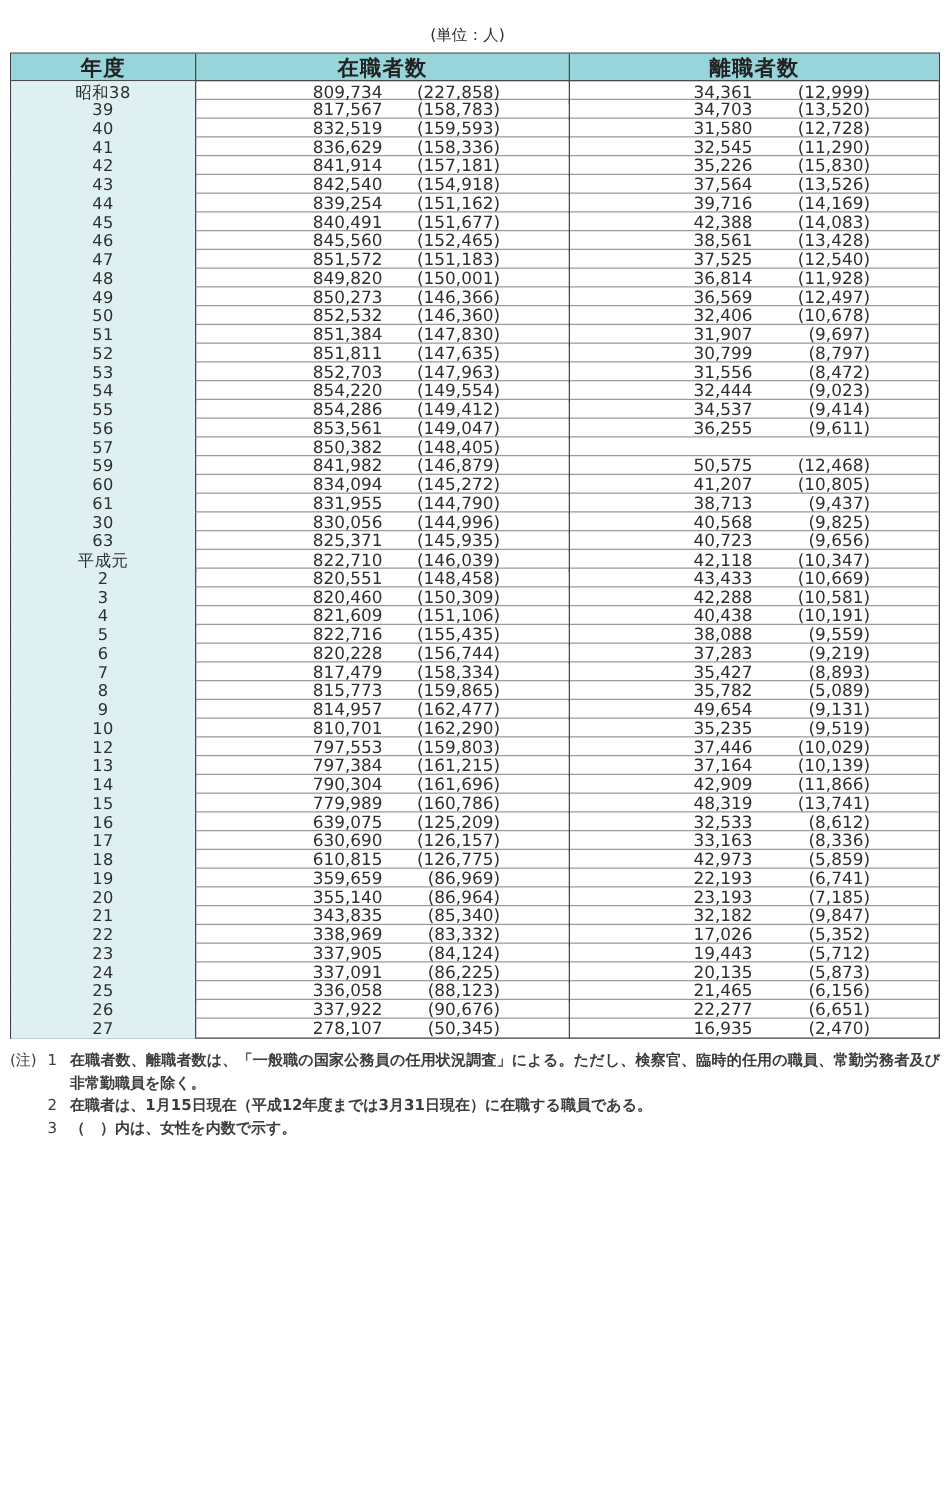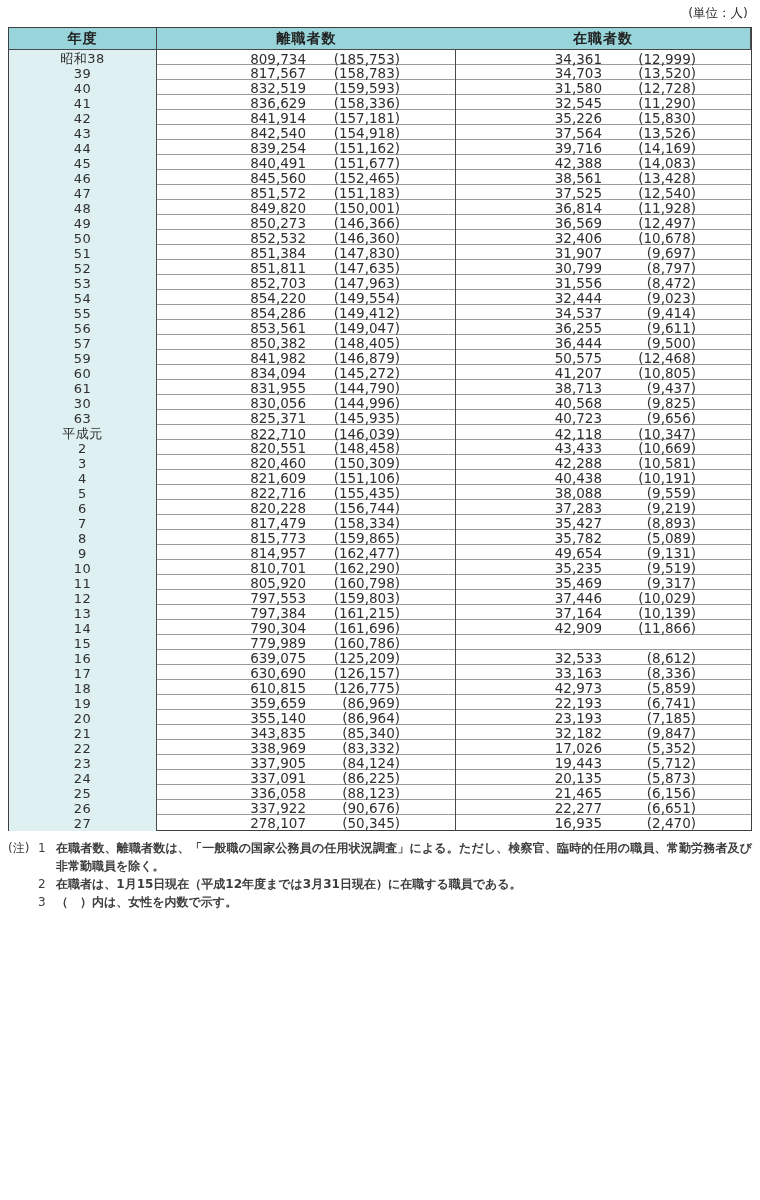--- a/index.html
+++ b/index.html
@@ -12,43 +12,43 @@
   }
   html,body{margin:0;padding:0;background:#ffffff;}
   body{
     width:760px;height:1200px;overflow:hidden;
     font-family:"DejaVu Sans","Liberation Sans",sans-serif;
     color:var(--ink);
     -webkit-font-smoothing:antialiased;
   }
   .unit-label{
     width:748px;
-    margin-top:5px;
-    text-align:right;
+    margin-top:20px;
+    text-align:center;
     font-size:12.5px;
     color:#2e2e2e;
   }
   .table{
     margin:5px 0 0 8px;
     width:744px;
     border:1.5px solid var(--border-dark);
     box-sizing:border-box;
     background:#ffffff;
   }
   .hrow{
     display:grid;
     grid-template-columns:148px 299px 1fr;
     height:21px;
     background:var(--header-bg);
     border-bottom:1.5px solid var(--grid-dark);
     box-sizing:content-box;
   }
   .hcell{
     display:flex;align-items:center;justify-content:center;
-    font-size:14px;font-weight:bold;color:#222;
+    font-size:17px;font-weight:bold;color:#222;
     letter-spacing:1px;
   }
   .hcell.sep{border-right:1px solid var(--grid-dark);}
   .row{
     display:grid;
     grid-template-columns:148px 299px 1fr;
     height:15px;
     box-sizing:border-box;
     border-bottom:1px solid var(--row-line);
   }
@@ -89,29 +89,29 @@
   .note-text{text-align:justify;font-weight:bold;}
 </style>
 </head>
 <body>
 
 <div class="unit-label">(単位：人)</div>
 
 <div class="table">
   <div class="hrow">
     <div class="hcell sep">年度</div>
+    <div class="hcell sep">在職者数</div>
     <div class="hcell">離職者数</div>
-    <div class="hcell sep">在職者数</div>
   </div>
   <div>
   <div class="row">
     <div class="cell year-cell">昭和38</div>
     <div class="cell num-cell sep">
       <span class="v-main">809,734</span>
-      <span class="v-paren">(185,753)</span>
+      <span class="v-paren">(227,858)</span>
     </div>
     <div class="cell num-cell">
       <span class="v-main">34,361</span>
       <span class="v-paren">(12,999)</span>
     </div>
   </div>
 
   <div class="row">
     <div class="cell year-cell">39</div>
     <div class="cell num-cell sep">
@@ -327,24 +327,20 @@
       <span class="v-paren">(9,611)</span>
     </div>
   </div>
 
   <div class="row">
     <div class="cell year-cell">57</div>
     <div class="cell num-cell sep">
       <span class="v-main">850,382</span>
       <span class="v-paren">(148,405)</span>
     </div>
-    <div class="cell num-cell">
-      <span class="v-main">36,444</span>
-      <span class="v-paren">(9,500)</span>
-    </div>
   </div>
 
 
   <div class="row">
     <div class="cell year-cell">59</div>
     <div class="cell num-cell sep">
       <span class="v-main">841,982</span>
       <span class="v-paren">(146,879)</span>
     </div>
     <div class="cell num-cell">
@@ -514,31 +510,20 @@
     <div class="cell num-cell sep">
       <span class="v-main">810,701</span>
       <span class="v-paren">(162,290)</span>
     </div>
     <div class="cell num-cell">
       <span class="v-main">35,235</span>
       <span class="v-paren">(9,519)</span>
     </div>
   </div>
 
-  <div class="row">
-    <div class="cell year-cell">11</div>
-    <div class="cell num-cell sep">
-      <span class="v-main">805,920</span>
-      <span class="v-paren">(160,798)</span>
-    </div>
-    <div class="cell num-cell">
-      <span class="v-main">35,469</span>
-      <span class="v-paren">(9,317)</span>
-    </div>
-  </div>
 
   <div class="row">
     <div class="cell year-cell">12</div>
     <div class="cell num-cell sep">
       <span class="v-main">797,553</span>
       <span class="v-paren">(159,803)</span>
     </div>
     <div class="cell num-cell">
       <span class="v-main">37,446</span>
       <span class="v-paren">(10,029)</span>
@@ -567,20 +552,24 @@
       <span class="v-main">42,909</span>
       <span class="v-paren">(11,866)</span>
     </div>
   </div>
 
   <div class="row">
     <div class="cell year-cell">15</div>
     <div class="cell num-cell sep">
       <span class="v-main">779,989</span>
       <span class="v-paren">(160,786)</span>
+    </div>
+    <div class="cell num-cell">
+      <span class="v-main">48,319</span>
+      <span class="v-paren">(13,741)</span>
     </div>
   </div>
 
   <div class="row">
     <div class="cell year-cell">16</div>
     <div class="cell num-cell sep">
       <span class="v-main">639,075</span>
       <span class="v-paren">(125,209)</span>
     </div>
     <div class="cell num-cell">

